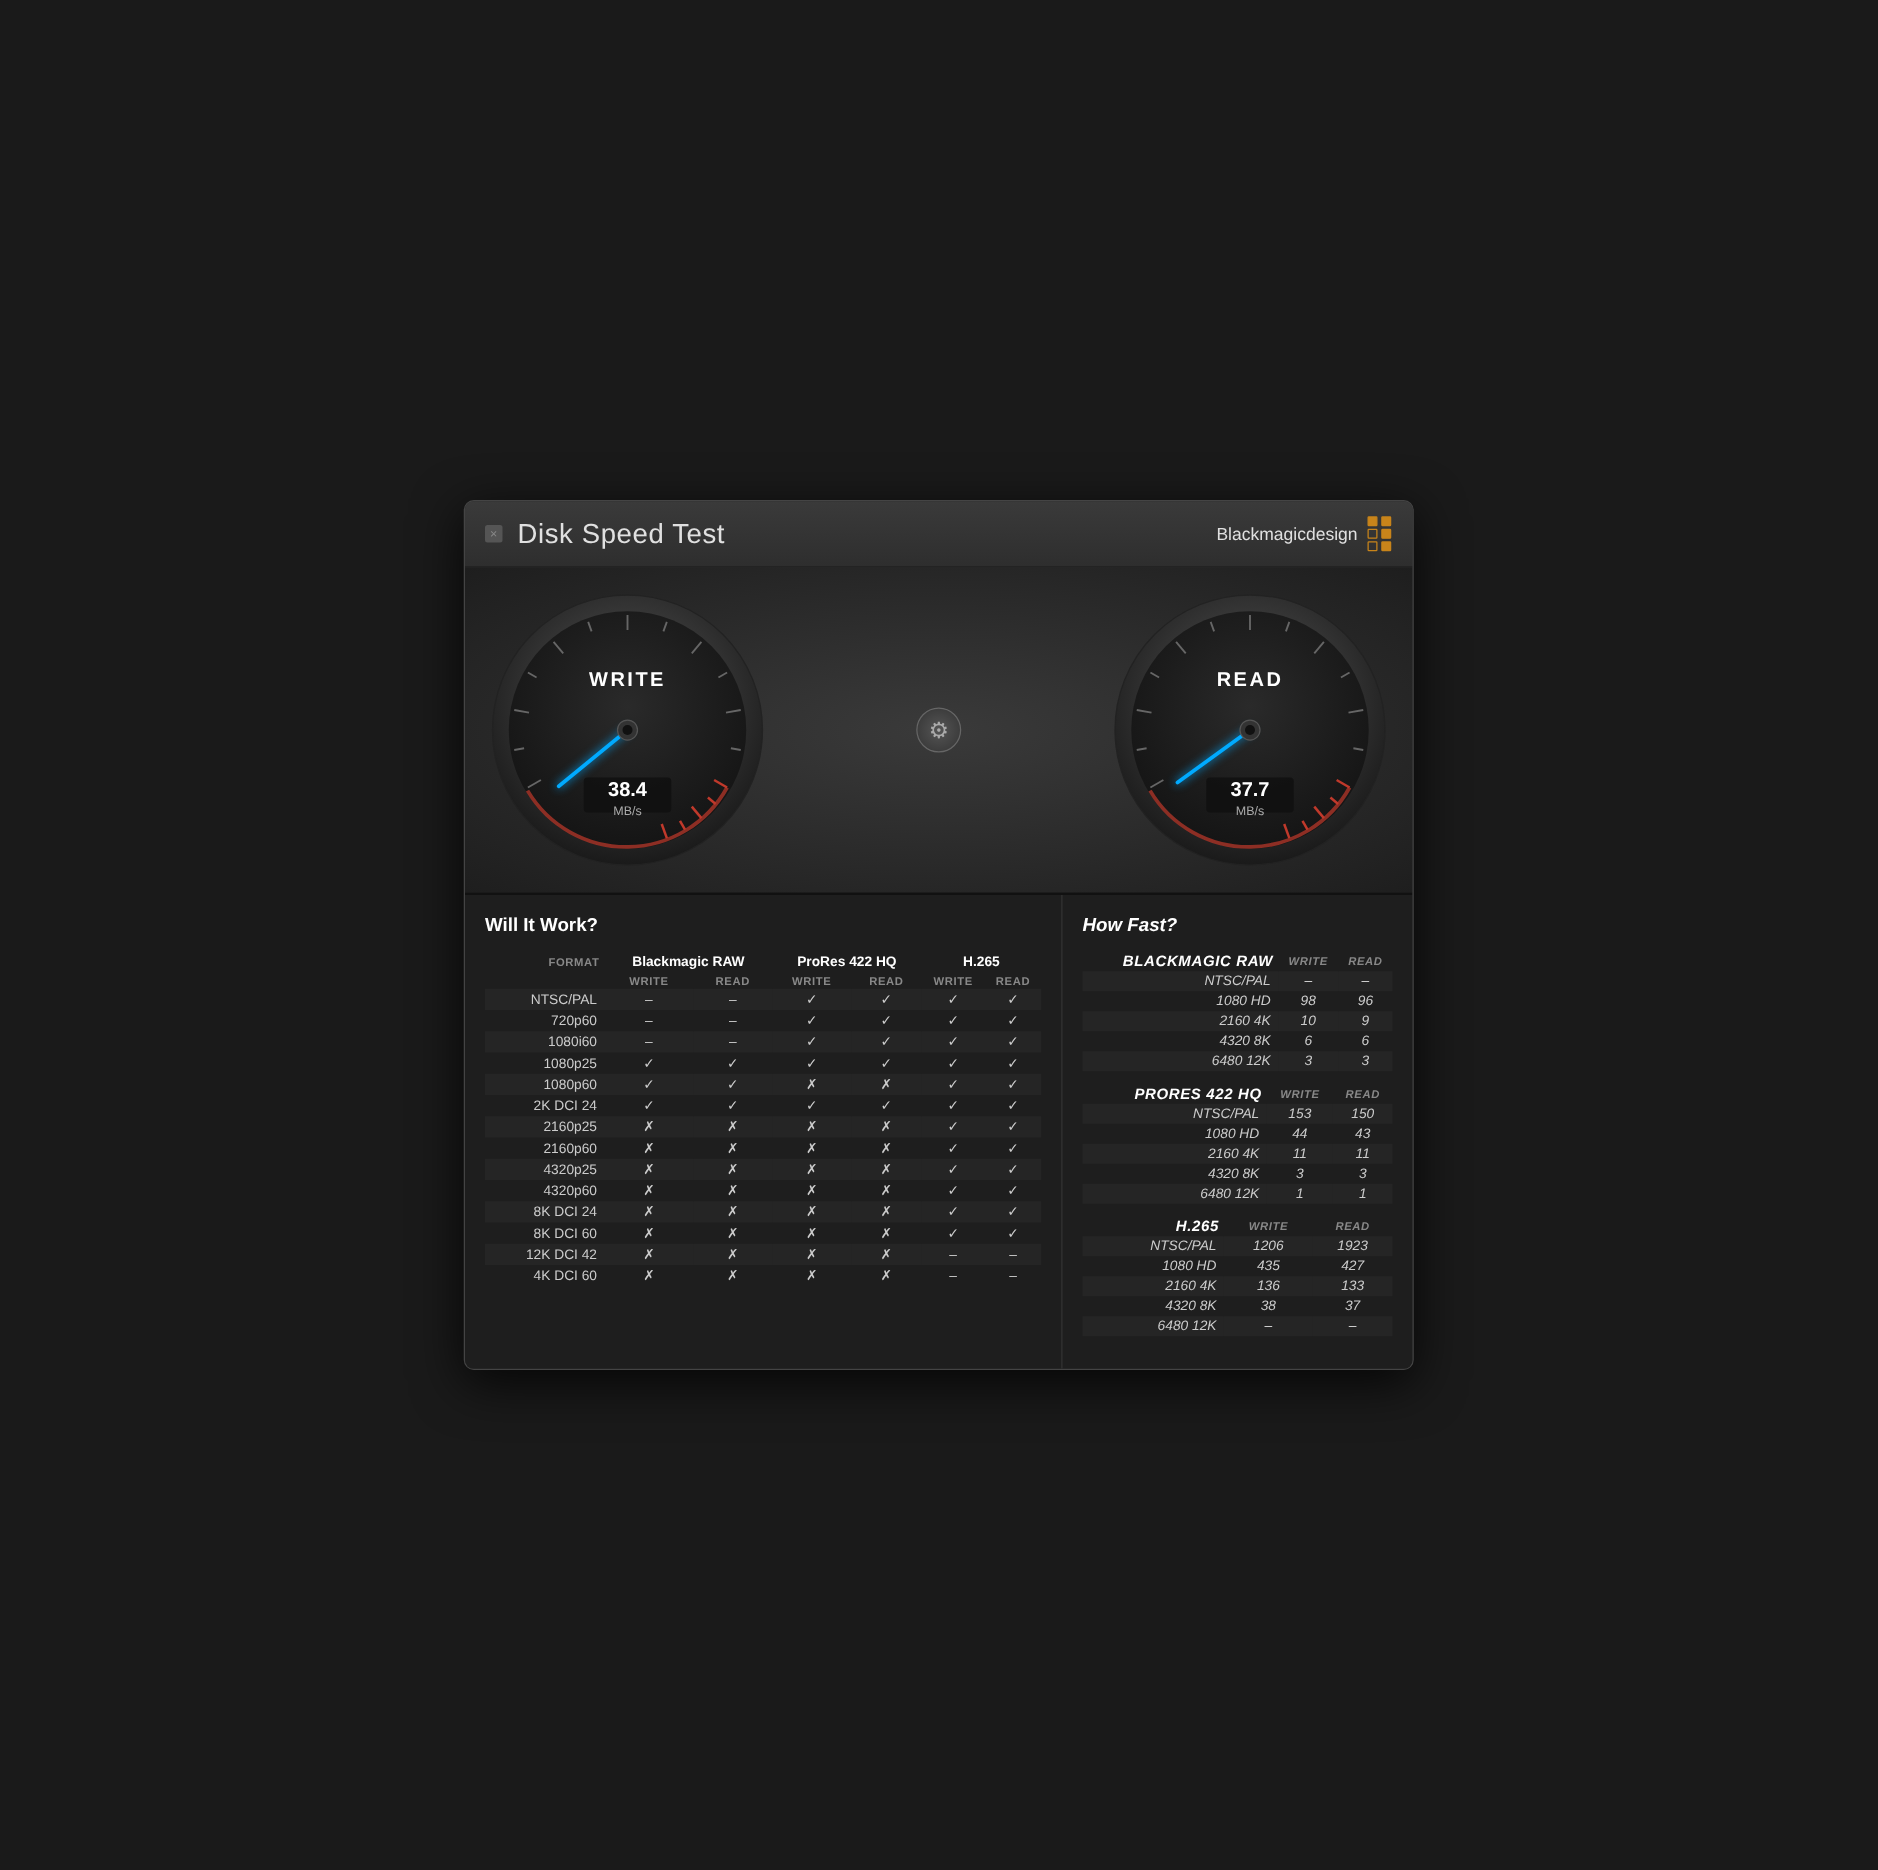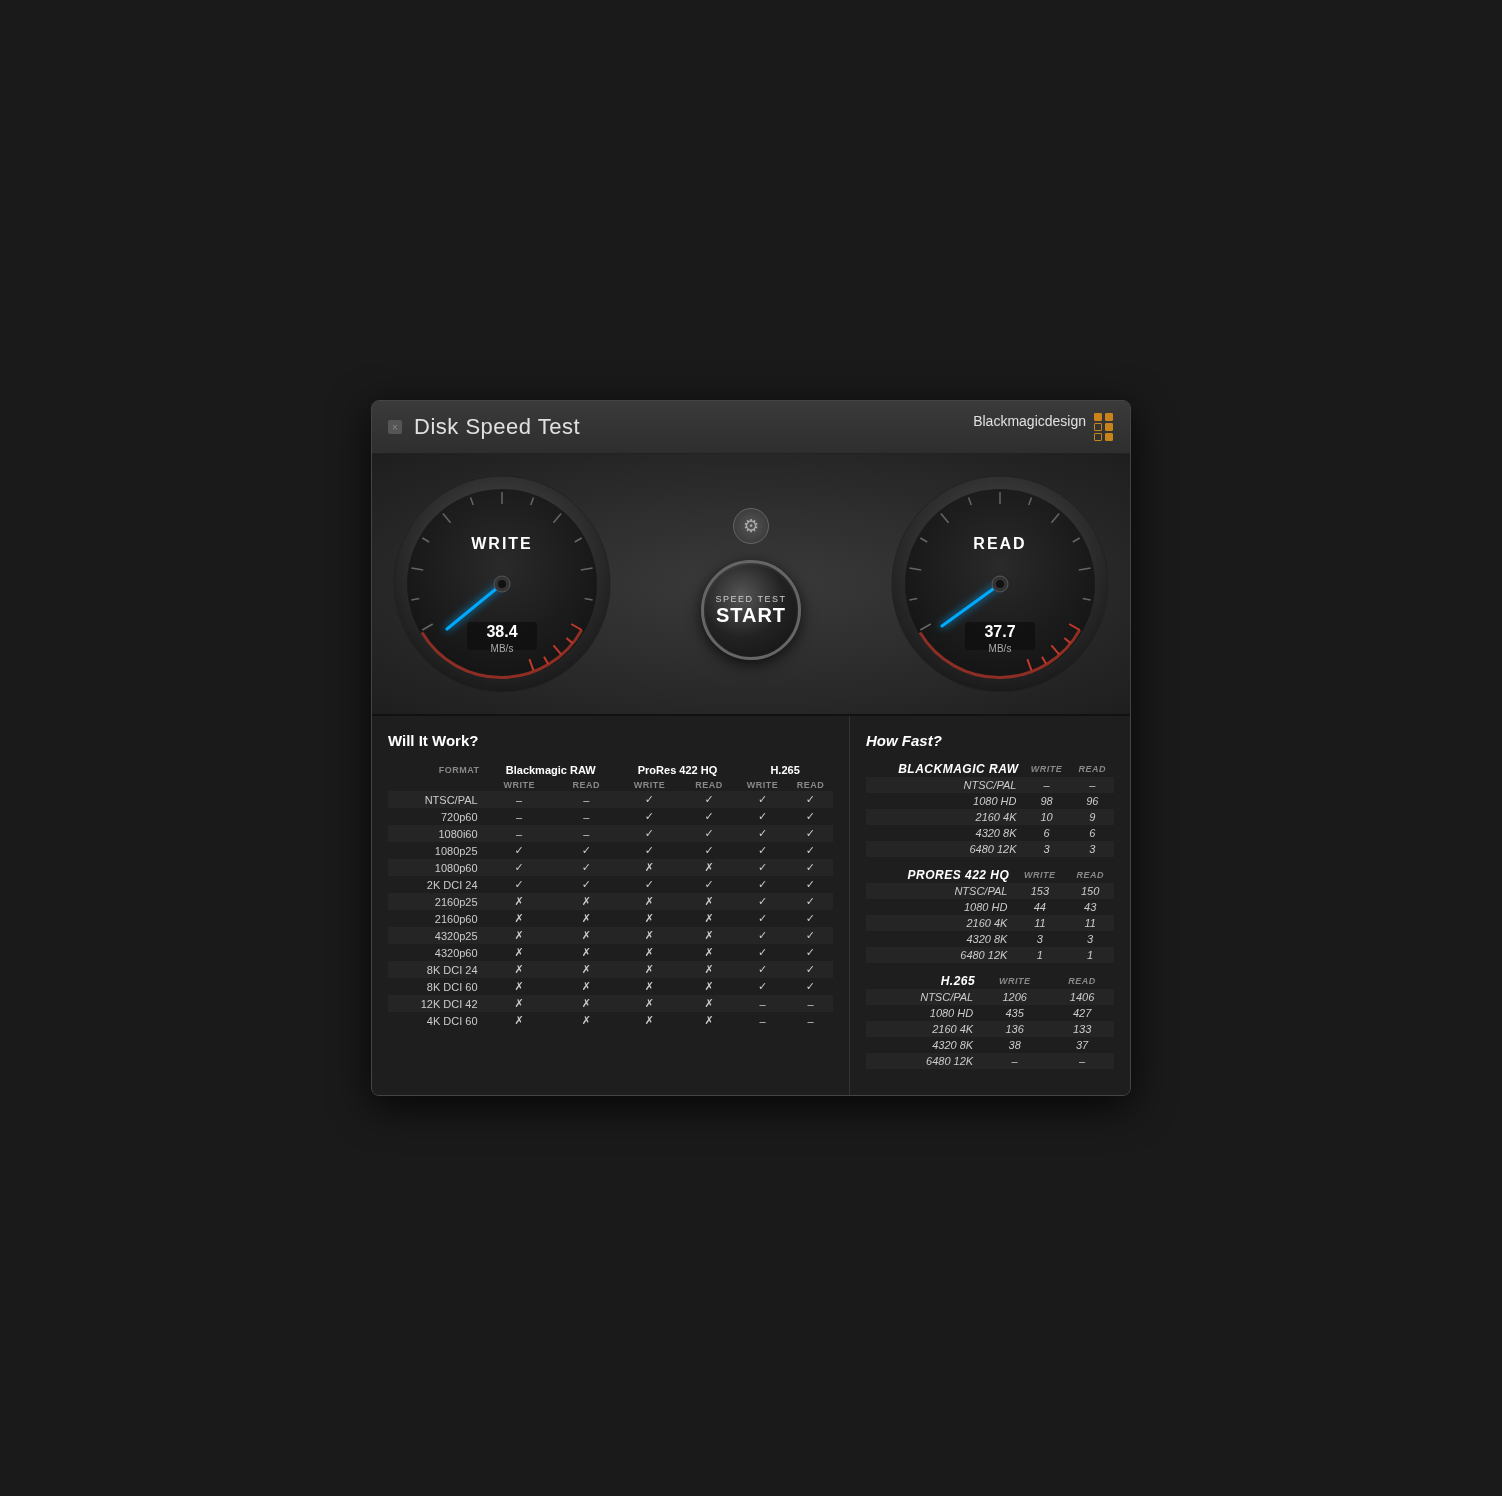--- a/index.html
+++ b/index.html
@@ -36,20 +36,21 @@
       color: #888; font-size: 10px;
     }
     .title-text {
       font-size: 22px;
       color: #e0e0e0;
       font-weight: 300;
       letter-spacing: 0.5px;
     }
     .brand-area {
       display: flex;
+      align-items: center;
       gap: 8px;
     }
     .brand-name {
       color: #e0e0e0;
       font-size: 14px;
       font-weight: 300;
     }
     .brand-squares {
       display: grid;
       grid-template-columns: 1fr 1fr;
@@ -311,24 +312,20 @@
         <text x="110" y="163" text-anchor="middle" fill="#fff" font-size="16" font-weight="bold" font-family="Helvetica,Arial">38.4</text>
         <text x="110" y="178" text-anchor="middle" fill="#aaa" font-size="10" font-family="Helvetica,Arial">MB/s</text>
 
         <text x="110" y="75" text-anchor="middle" fill="#fff" font-size="16" font-weight="bold" font-family="Helvetica,Arial" letter-spacing="2">WRITE</text>
       </svg>
     </div>
 
     <div class="center-controls">
       <div class="settings-btn">
         <span>⚙</span>
-      </div>
-      <div class="start-btn">
-        <span class="speed-test-label">SPEED TEST</span>
-        <span class="start-label">START</span>
       </div>
     </div>
 
     <div class="gauge-container">
       <svg class="gauge-svg" viewBox="0 0 220 220">
 
         <circle cx="110" cy="110" r="108" fill="url(#bezel-grad)" stroke="#222" stroke-width="1"></circle>
 
         <circle cx="110" cy="110" r="95" fill="url(#face-grad)"></circle>
 
@@ -609,21 +606,21 @@
                 <tr>
                   <th class="format-col" style="text-align: right; color: rgb(255, 255, 255); font-weight: bold; font-size: 12px;">H.265</th>
                   <th>WRITE</th>
                   <th>READ</th>
                 </tr>
               </thead>
               <tbody>
                 <tr>
                   <td class="format-col">NTSC/PAL</td>
                   <td class="green-val">1206</td>
-                  <td class="green-val">1406</td>
+                  <td class="green-val">1923</td>
                 </tr>
                 <tr>
                   <td class="format-col">1080 HD</td>
                   <td class="green-val">435</td>
                   <td class="green-val">427</td>
                 </tr>
                 <tr>
                   <td class="format-col">2160 4K</td>
                   <td class="green-val">136</td>
                   <td class="green-val">133</td>

